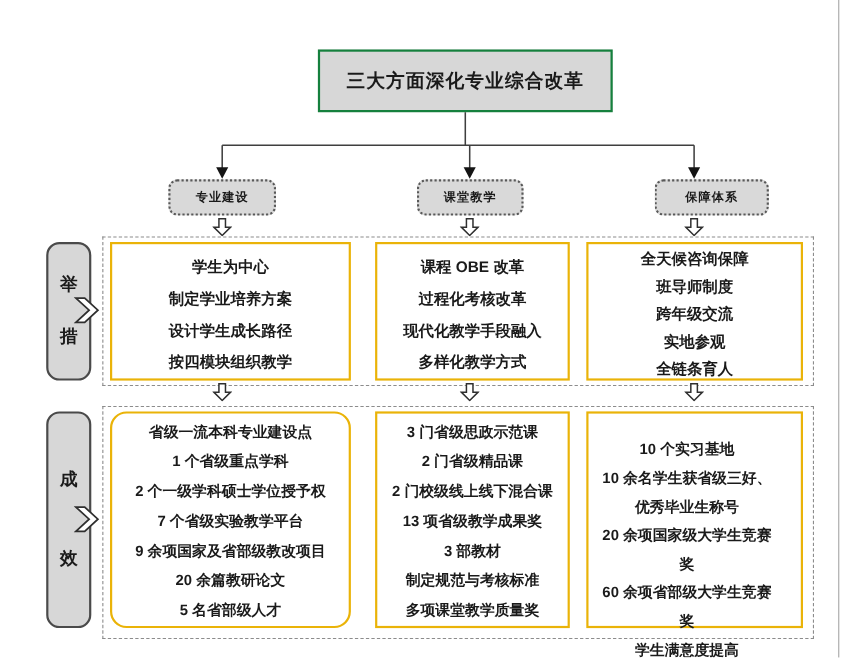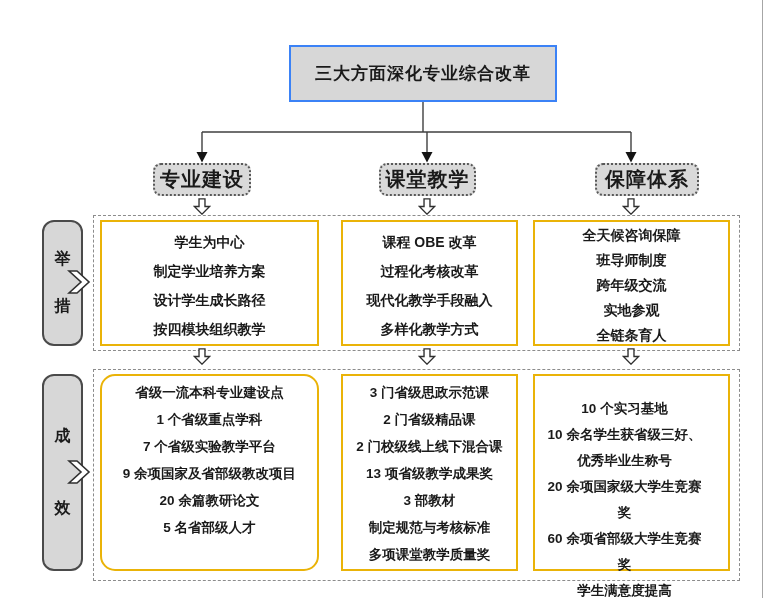--- a/index.html
+++ b/index.html
@@ -5,30 +5,30 @@
   html,body{margin:0;padding:0;background:#fff;}
   #canvas{
     position:relative;width:768px;height:598px;background:#ffffff;overflow:hidden;
     font-family:"Liberation Sans","DejaVu Sans",sans-serif;
     font-weight:bold;color:#1a1a1a;
   }
   .abs{position:absolute;}
   
   .top-box{
     left:289px;top:45px;width:268px;height:57px;
-    background:#d7d7d7;border:2px solid #3b82f6;
+    background:#d7d7d7;border:2px solid #15803d;
     display:flex;align-items:center;justify-content:center;
     font-size:17px;letter-spacing:1px;box-sizing:border-box;
   }
   
   .branch{
     top:163px;height:33px;background:#d9d9d9;
     border:2px dotted #595959;border-radius:8px;
     display:flex;align-items:center;justify-content:center;
-    font-size:20px;letter-spacing:1px;box-sizing:border-box;
+    font-size:11px;letter-spacing:1px;box-sizing:border-box;
   }
   
   .row-dash{
     left:93px;width:647px;border:1px dashed #8c8c8c;box-sizing:border-box;background:transparent;
   }
   
   .cell{
     background:#fff;border:2px solid #eab308;box-sizing:border-box;
     text-align:center;
   }
@@ -139,20 +139,21 @@
     <span>成</span>
     <span>效</span>
   </div>
   <svg class="abs" style="left:67px;top:459px;" width="24" height="26" viewBox="0 0 24 26">
       <path d="M2 2 h8 l12 11 L10 24 H2 l12 -11 Z" fill="#fff" stroke="#2f2f2f" stroke-width="1.6"></path>
     </svg>
 
   <div class="abs cell r2" style="left:100px;width:219px;padding-top:3px;border-radius:15px;">
     <div class="ln">省级一流本科专业建设点</div>
     <div class="ln">1 个省级重点学科</div>
+    <div class="ln">2 个一级学科硕士学位授予权</div>
     <div class="ln">7 个省级实验教学平台</div>
     <div class="ln">9 余项国家及省部级教改项目</div>
     <div class="ln">20 余篇教研论文</div>
     <div class="ln">5 名省部级人才</div>
   </div>
   <div class="abs cell r2" style="left:341px;width:177px;padding-top:3px;">
     <div class="ln">3 门省级思政示范课</div>
     <div class="ln">2 门省级精品课</div>
     <div class="ln">2 门校级线上线下混合课</div>
     <div class="ln">13 项省级教学成果奖</div>

